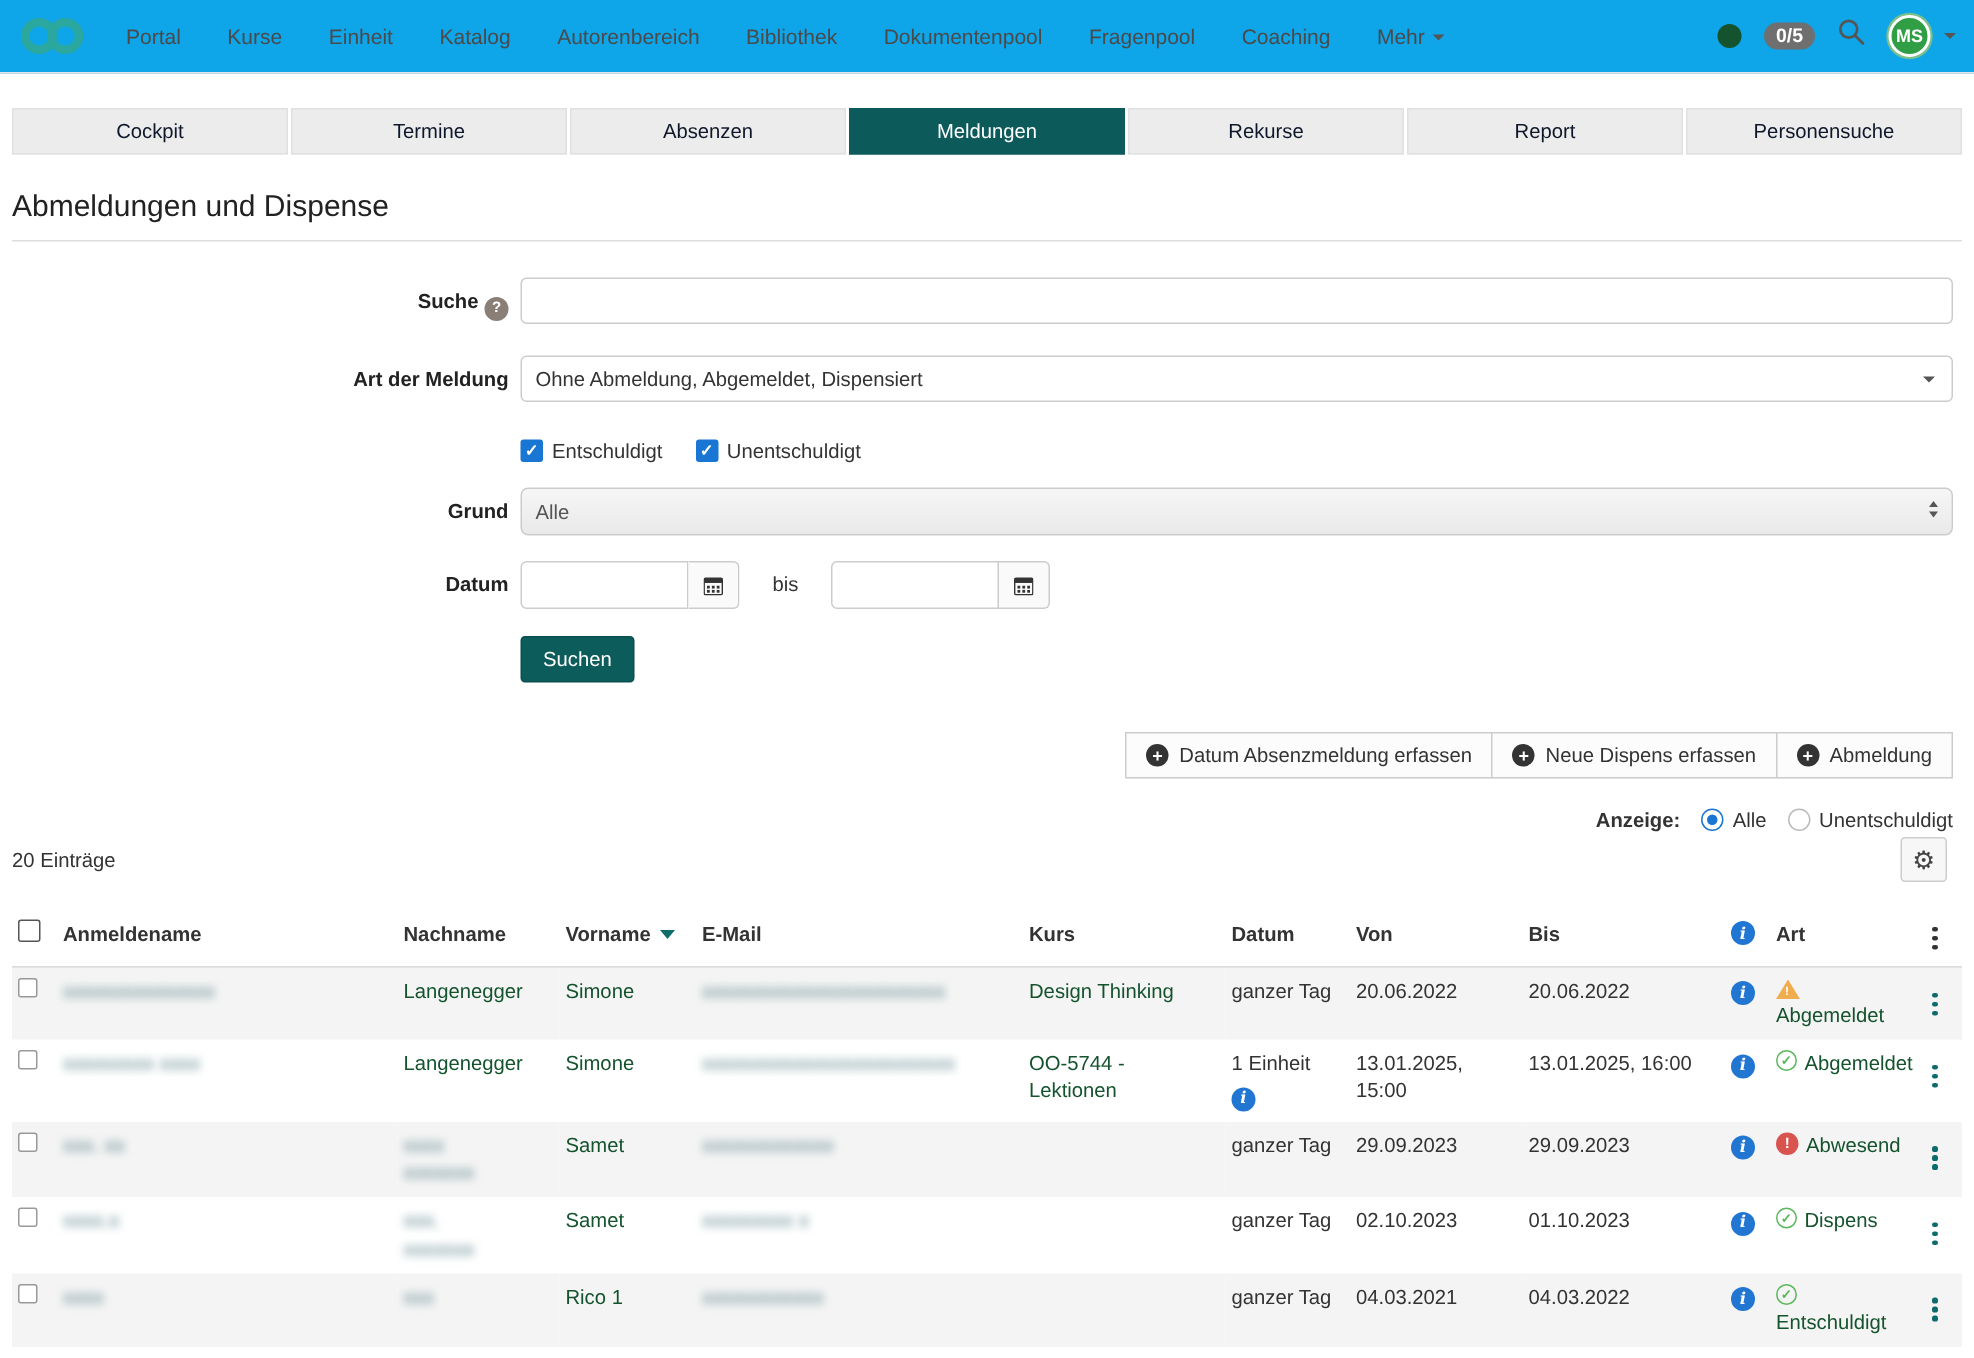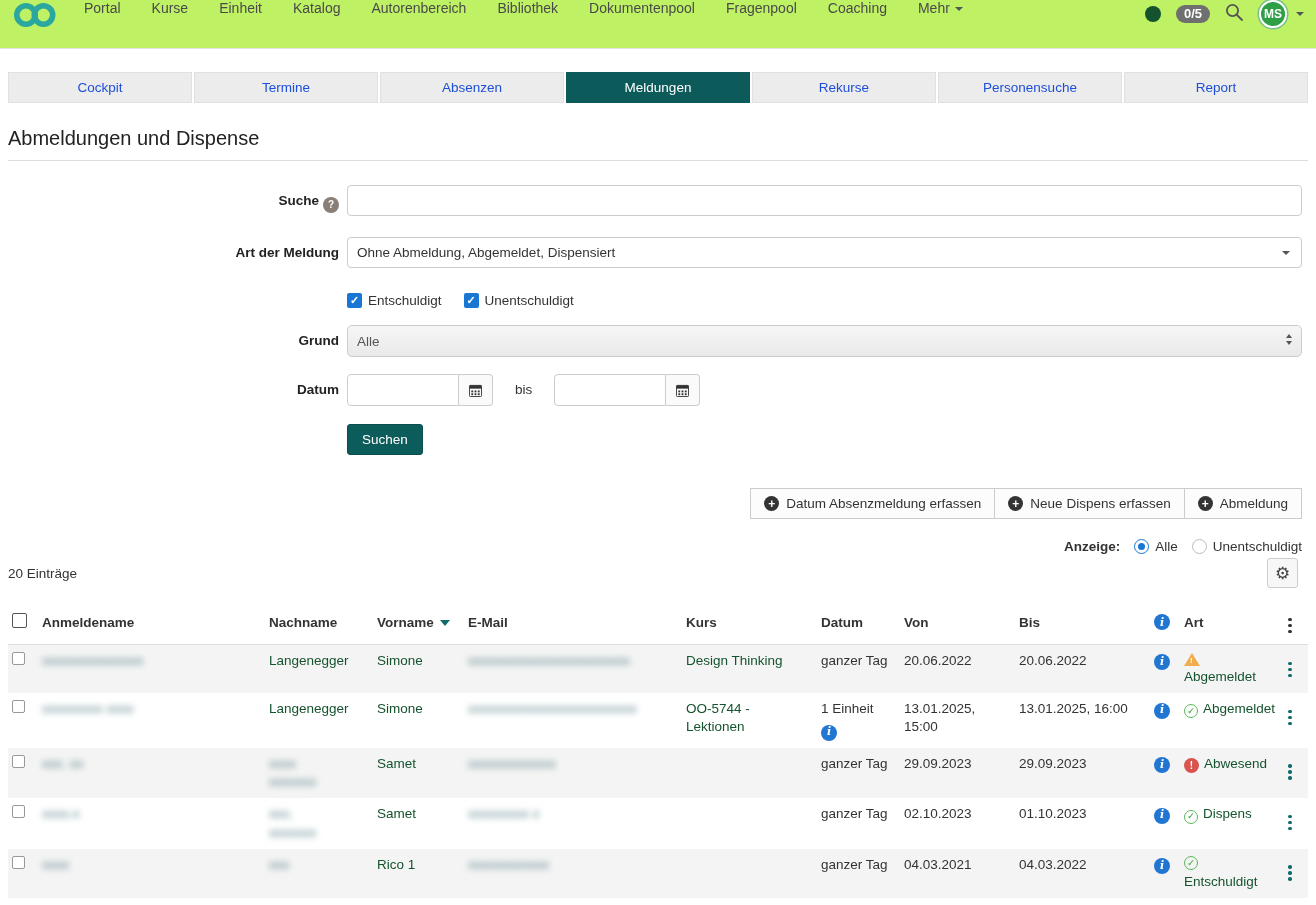--- a/index.html
+++ b/index.html
@@ -1,40 +1,40 @@
 <!DOCTYPE html>
 <html><head>
 <meta charset="utf-8">
 <style>
   * { margin:0; padding:0; box-sizing:border-box; }
   html,body { width:1316px; height:905px; overflow:hidden; background:#fff;
     font-family:"Liberation Sans", sans-serif; color:#333; }
 
   
-  .navbar { height:49px; display:flex; align-items:flex-start; padding:0 12px;
-    border-bottom:1px solid #e4e4e4; background:#bef264; }
+  .navbar { height:49px; display:flex; align-items:center; padding:0 12px;
+    border-bottom:1px solid #e4e4e4; background:#0ea5e9; }
   .logo { margin-right:26px; display:flex; align-items:center; }
   .nav-items { display:flex; align-items:center; gap:31px; font-size:14px; color:#4a4a4a; }
   .nav-item { cursor:pointer; white-space:nowrap; }
   .caret { display:inline-block; width:0; height:0; border-left:4px solid transparent;
     border-right:4px solid transparent; border-top:4px solid #555; margin-left:5px; vertical-align:middle; }
   .nav-right { margin-left:auto; display:flex; align-items:center; gap:15px; }
   .presence-dot { width:16px; height:16px; border-radius:50%; background:#14532d; }
   .count-badge { background:#6f6f6f; color:#fff; font-size:13px; font-weight:700;
     border-radius:9px; padding:2px 8px; line-height:14px; }
   .avatar { width:28px; height:28px; border-radius:50%; background:#2f9e44; color:#fff;
     font-size:12px; font-weight:700; display:flex; align-items:center; justify-content:center;
     border:2px solid #fff; box-shadow:0 0 0 1.5px #7bbf8a; }
 
   .container { margin:0 8px; }
 
   
   .tabs { display:flex; gap:2px; margin-top:23px; }
   .tab { flex:1; height:31px; background:#ececec; border:1px solid #e0e0e0;
-    display:flex; align-items:center; justify-content:center; font-size:13.5px; color:#1d4ed8; cursor:pointer; }
+    display:flex; align-items:center; justify-content:center; font-size:13.5px; color:#0f172a; cursor:pointer; }
   .tab.active { background:#0d5a5a; border-color:#0d5a5a; color:#fff; }
 
   
   .page-title { margin-top:24px; font-size:20px; font-weight:500; color:#222;
     padding-bottom:10px; border-bottom:1px solid #ddd; }
 
   
   .form-row { display:flex; align-items:flex-start; }
   .form-label { width:339px; text-align:right; padding-right:8px; font-weight:700;
     font-size:13.5px; padding-top:8px; color:#222; }
@@ -105,21 +105,21 @@
   .cb { display:inline-block; width:13px; height:13px; border:1px solid #999; border-radius:2px; background:#fff; cursor:pointer; }
   .cb.hd { width:15px; height:15px; border-color:#555; }
   .sort-caret { display:inline-block; width:0; height:0; border-left:5px solid transparent;
     border-right:5px solid transparent; border-top:6px solid #116c6c; margin-left:6px; vertical-align:1px; }
   .ic-info { display:inline-flex; align-items:center; justify-content:center; width:16px; height:16px;
     border-radius:50%; background:#2176d2; color:#fff; font-family:"DejaVu Serif", serif;
     font-style:italic; font-weight:700; font-size:11px; cursor:pointer; }
   .kebab { display:inline-flex; flex-direction:column; gap:2.5px; padding:2px 4px; cursor:pointer; }
   .kebab i { width:3.5px; height:3.5px; border-radius:50%; background:#0e6b6b; display:block; }
   .kebab.dark i { background:#333; }
-  .art { display:flex; flex-wrap:wrap; column-gap:5px; row-gap:3px; align-items:flex-end; color:#116c6c; }
+  .art { display:flex; flex-wrap:wrap; column-gap:5px; row-gap:3px; align-items:flex-start; color:#116c6c; }
   .ic-warn { position:relative; display:inline-block; width:0; height:0; border-left:8px solid transparent;
     border-right:8px solid transparent; border-bottom:13px solid #f0ad4e; top:1px; }
   .ic-warn::after { content:"!"; position:absolute; left:-2px; top:2.5px; font-size:8px; font-weight:700; color:#fff; }
   .ic-ok { display:inline-flex; align-items:center; justify-content:center; width:14px; height:14px;
     border:1.5px solid #5cb85c; border-radius:50%; color:#5cb85c; font-size:9px; font-weight:700; flex:0 0 auto; }
   .ic-err { display:inline-flex; align-items:center; justify-content:center; width:15px; height:15px;
     background:#d9534f; border-radius:50%; color:#fff; font-size:10px; font-weight:700; flex:0 0 auto; }
   .datum-info { margin-top:4px; }
 </style>
 </head>
@@ -160,22 +160,22 @@
 
 <div class="container">
 
   
   <div class="tabs">
     <div class="tab">Cockpit</div>
     <div class="tab">Termine</div>
     <div class="tab">Absenzen</div>
     <div class="tab active">Meldungen</div>
     <div class="tab">Rekurse</div>
+    <div class="tab">Report</div>
     <div class="tab">Personensuche</div>
-    <div class="tab">Report</div>
   </div>
 
   
   <h2 class="page-title">Abmeldungen und Dispense</h2>
 
   
   <div class="form-row" style="margin-top:24px">
     <div class="form-label">
       <span>Suche</span><span class="help-circ">?</span>
     </div>

